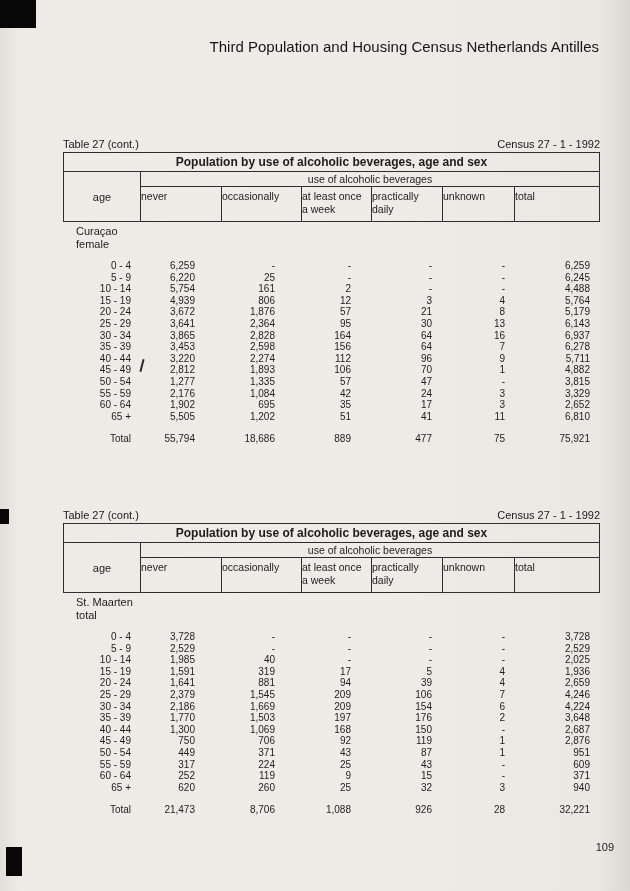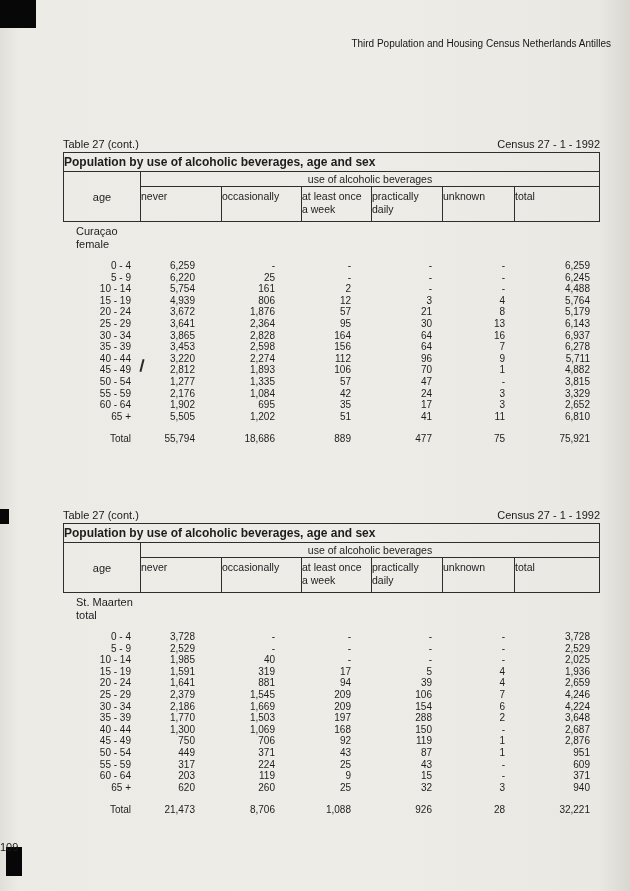--- a/index.html
+++ b/index.html
@@ -8,37 +8,37 @@
 
   .page {
     position:relative; width:630px; height:891px; overflow:hidden;
     background:linear-gradient(90deg,#e0dfda 0,#ecebe6 3%,#edece7 60%,#eae8e3 95%,#d9d7d1 100%);
     color:#1d1d1d;
   }
 
   .artifact { position:absolute; background:#070707; }
   .artifact.slash { width:2px; height:13px; background:#2a2a2a; transform:rotate(14deg); }
 
-  .doc-header { position:absolute; top:38px; right:19px; font-size:10px; color:#161616; }
+  .doc-header { position:absolute; top:38px; right:31px; font-size:15px; color:#161616; }
 
   .table-block { position:absolute; left:63px; width:537px;margin-top:48px; }
   .block-1 { top:90px; }
   .block-2 { top:461px; }
 
   .table-labels { display:flex; justify-content:space-between; font-size:11px; height:14px; color:#1a1a1a; }
 
   .thead {
     display:grid; width:537px;
     grid-template-columns:77px 81px 80px 70px 71px 72px 84px;
     grid-template-rows:19px 15px 34px;
     border:1px solid #2e2e2e;
   }
   .t-title {
     grid-column:1/-1; grid-row:1; border-bottom:1px solid #2e2e2e;
-    font-weight:bold; font-size:12px; line-height:18px; 
+    font-weight:bold; font-size:12px; line-height:18px; text-align:center;
   }
   .t-age {
     grid-column:1; grid-row:2/4; border-right:1px solid #2e2e2e;
     display:flex; align-items:center; justify-content:center; font-size:11px;
   }
   .t-group {
     grid-column:2/-1; grid-row:2; border-bottom:1px solid #2e2e2e;
     font-size:10.5px; line-height:14px; text-align:center;
   }
   .t-col {
@@ -61,21 +61,21 @@
   .gap-b { height:11px; }
   .cell { height:11.6px; line-height:11.6px; text-align:right; white-space:nowrap; }
   .c1 { padding-right:10px; }
   .c2 { padding-right:27px; }
   .c3 { padding-right:27px; }
   .c4 { padding-right:21px; }
   .c5 { padding-right:11px; }
   .c6 { padding-right:10px; }
   .c7 { padding-right:9px; }
 
-  .page-number { position:absolute; left:0; right:8px; bottom:38px; text-align:left; font-size:11px; }
+  .page-number { position:absolute; left:0; right:16px; bottom:38px; text-align:right; font-size:11px; }
 </style>
 </head>
 <body>
 
 <div class="page">
 
   <div class="artifact" style="left:0;top:0;width:36px;height:28px;"></div>
   <div class="artifact" style="left:0;top:509px;width:9px;height:15px;"></div>
   <div class="artifact" style="left:6px;top:847px;width:16px;height:29px;"></div>
   <div class="artifact slash" style="left:141px;top:359px;"></div>
@@ -145,26 +145,26 @@
         <div class="section-label first">St. Maarten</div>
         <div class="section-label">total</div>
         <div class="gap gap-a"></div>
         <div class="trow"><div class="cell c1">0 - 4</div><div class="cell c2">3,728</div><div class="cell c3">-</div><div class="cell c4">-</div><div class="cell c5">-</div><div class="cell c6">-</div><div class="cell c7">3,728</div></div>
         <div class="trow"><div class="cell c1">5 - 9</div><div class="cell c2">2,529</div><div class="cell c3">-</div><div class="cell c4">-</div><div class="cell c5">-</div><div class="cell c6">-</div><div class="cell c7">2,529</div></div>
         <div class="trow"><div class="cell c1">10 - 14</div><div class="cell c2">1,985</div><div class="cell c3">40</div><div class="cell c4">-</div><div class="cell c5">-</div><div class="cell c6">-</div><div class="cell c7">2,025</div></div>
         <div class="trow"><div class="cell c1">15 - 19</div><div class="cell c2">1,591</div><div class="cell c3">319</div><div class="cell c4">17</div><div class="cell c5">5</div><div class="cell c6">4</div><div class="cell c7">1,936</div></div>
         <div class="trow"><div class="cell c1">20 - 24</div><div class="cell c2">1,641</div><div class="cell c3">881</div><div class="cell c4">94</div><div class="cell c5">39</div><div class="cell c6">4</div><div class="cell c7">2,659</div></div>
         <div class="trow"><div class="cell c1">25 - 29</div><div class="cell c2">2,379</div><div class="cell c3">1,545</div><div class="cell c4">209</div><div class="cell c5">106</div><div class="cell c6">7</div><div class="cell c7">4,246</div></div>
         <div class="trow"><div class="cell c1">30 - 34</div><div class="cell c2">2,186</div><div class="cell c3">1,669</div><div class="cell c4">209</div><div class="cell c5">154</div><div class="cell c6">6</div><div class="cell c7">4,224</div></div>
-        <div class="trow"><div class="cell c1">35 - 39</div><div class="cell c2">1,770</div><div class="cell c3">1,503</div><div class="cell c4">197</div><div class="cell c5">288</div><div class="cell c6">2</div><div class="cell c7">3,648</div></div>
+        <div class="trow"><div class="cell c1">35 - 39</div><div class="cell c2">1,770</div><div class="cell c3">1,503</div><div class="cell c4">197</div><div class="cell c5">176</div><div class="cell c6">2</div><div class="cell c7">3,648</div></div>
         <div class="trow"><div class="cell c1">40 - 44</div><div class="cell c2">1,300</div><div class="cell c3">1,069</div><div class="cell c4">168</div><div class="cell c5">150</div><div class="cell c6">-</div><div class="cell c7">2,687</div></div>
         <div class="trow"><div class="cell c1">45 - 49</div><div class="cell c2">750</div><div class="cell c3">706</div><div class="cell c4">92</div><div class="cell c5">119</div><div class="cell c6">1</div><div class="cell c7">2,876</div></div>
         <div class="trow"><div class="cell c1">50 - 54</div><div class="cell c2">449</div><div class="cell c3">371</div><div class="cell c4">43</div><div class="cell c5">87</div><div class="cell c6">1</div><div class="cell c7">951</div></div>
         <div class="trow"><div class="cell c1">55 - 59</div><div class="cell c2">317</div><div class="cell c3">224</div><div class="cell c4">25</div><div class="cell c5">43</div><div class="cell c6">-</div><div class="cell c7">609</div></div>
-        <div class="trow"><div class="cell c1">60 - 64</div><div class="cell c2">203</div><div class="cell c3">119</div><div class="cell c4">9</div><div class="cell c5">15</div><div class="cell c6">-</div><div class="cell c7">371</div></div>
+        <div class="trow"><div class="cell c1">60 - 64</div><div class="cell c2">252</div><div class="cell c3">119</div><div class="cell c4">9</div><div class="cell c5">15</div><div class="cell c6">-</div><div class="cell c7">371</div></div>
         <div class="trow"><div class="cell c1">65 +</div><div class="cell c2">620</div><div class="cell c3">260</div><div class="cell c4">25</div><div class="cell c5">32</div><div class="cell c6">3</div><div class="cell c7">940</div></div>
         <div class="gap gap-b"></div>
         <div class="trow"><div class="cell c1">Total</div><div class="cell c2">21,473</div><div class="cell c3">8,706</div><div class="cell c4">1,088</div><div class="cell c5">926</div><div class="cell c6">28</div><div class="cell c7">32,221</div></div>
       </div>
   </section>
 
   <div class="page-number">109</div>
 </div>
 
 </body></html>

